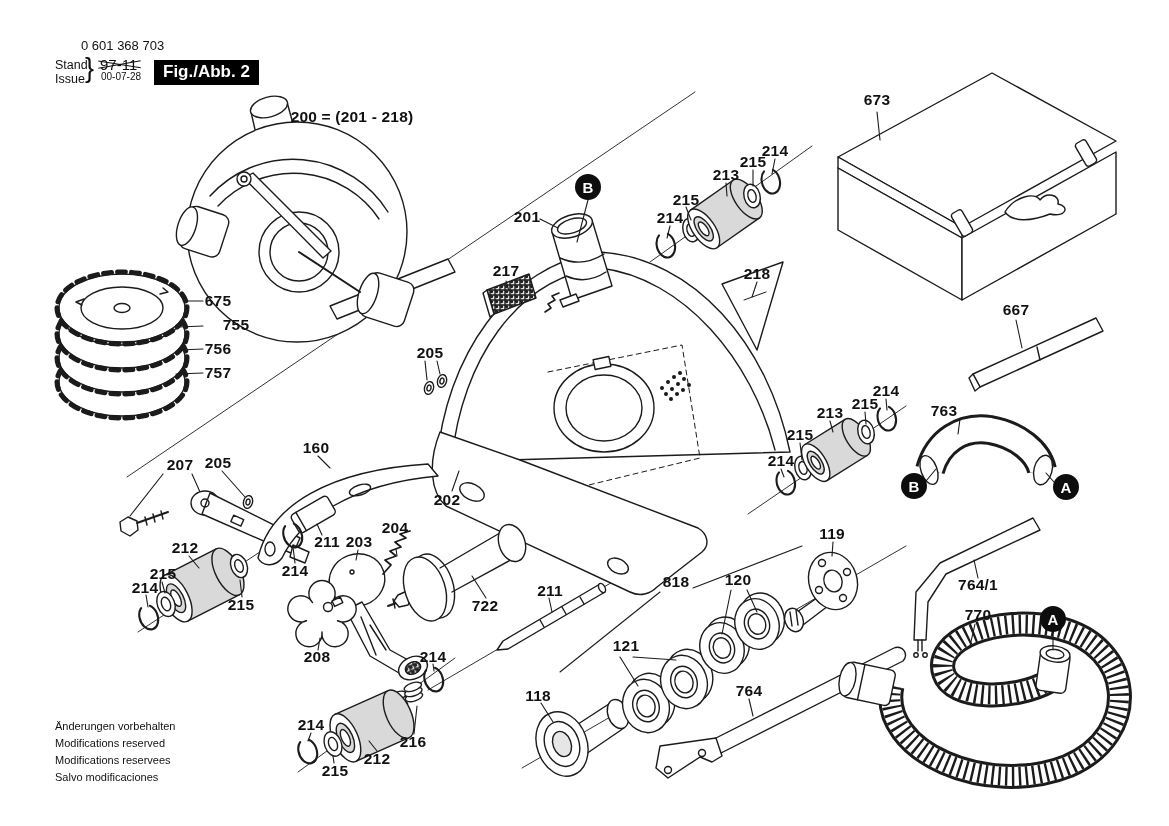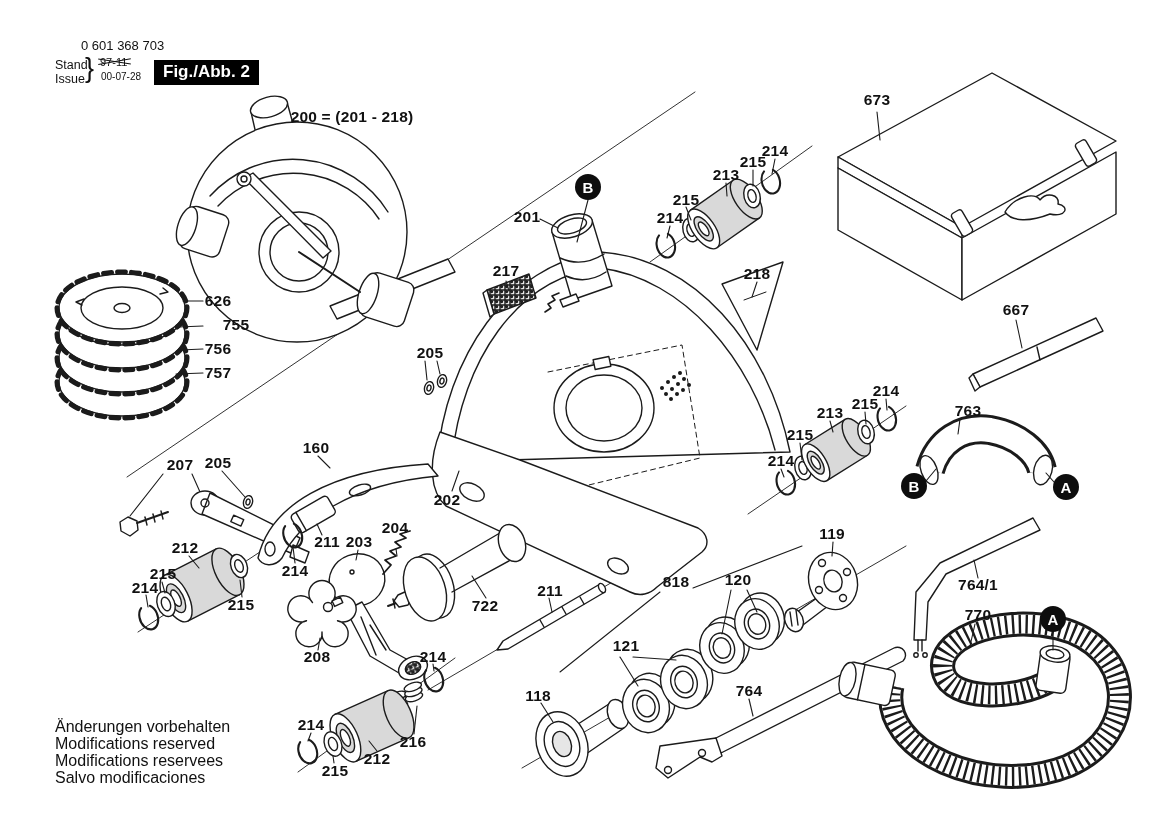--- a/index.html
+++ b/index.html
@@ -9,27 +9,27 @@
   svg.art *{vector-effect:non-scaling-stroke;}
   .lbl{position:absolute;transform:translate(-50%,-50%);font-weight:bold;
        font-size:15.5px;white-space:nowrap;letter-spacing:.2px;}
   .cl{position:absolute;transform:translate(-50%,-50%);width:26px;height:26px;
       border-radius:50%;background:#0d0d0d;color:#fff;font-weight:bold;font-size:15px;
       display:flex;align-items:center;justify-content:center;}
   .hdr-num{position:absolute;left:57px;top:38px;font-size:13px;margin-left:24px;}
   .hdr-stand{position:absolute;left:55px;top:58px;font-size:12.5px;}
   .hdr-issue{position:absolute;left:55px;top:72px;font-size:12.5px;}
   .hdr-brace{position:absolute;left:85px;top:53px;font-size:27px;font-weight:400;}
-  .hdr-old{position:absolute;left:100px;top:56px;font-size:11px;}
+  .hdr-old{position:absolute;left:100px;top:56px;font-size:15px;}
   .hdr-old .x1,.hdr-old .x2{position:absolute;left:-2px;right:-4px;top:45%;border-top:1.8px solid #111;}
   .hdr-old .x1{transform:rotate(-10deg);} .hdr-old .x2{transform:rotate(9deg);}
   .hdr-date{position:absolute;left:101px;top:71px;font-size:10px;}
   .figbox{position:absolute;left:154px;top:60px;background:#000;color:#fff;
           font-weight:bold;font-size:17px;padding:2px 9px 3px 9px;}
-  .footer{position:absolute;left:55px;top:718px;font-size:16px;line-height:17px;}
+  .footer{position:absolute;left:55px;top:718px;font-size:11px;line-height:17px;}
 </style>
 </head>
 <body>
 
 <div class="canvas">
 
 <svg class="art" width="1169" height="826" viewBox="0 0 1169 826" stroke="#1b1b1b" fill="none" stroke-width="1.4" stroke-linecap="round" stroke-linejoin="round">
   <defs>
     <pattern id="dots" width="5" height="5" patternUnits="userSpaceOnUse">
       <rect width="5" height="5" fill="#e9e9e9"></rect>
@@ -431,21 +431,21 @@
 <div class="hdr-brace">}</div>
 <div class="hdr-old">
   <span>97-11</span>
   <span class="x1"></span><span class="x2"></span>
 </div>
 <div class="hdr-date">00-07-28</div>
 <div class="figbox">Fig./Abb. 2</div>
 
 <div class="lbl" style="left:352px;top:117px">200 = (201 - 218)</div>
 <div class="lbl" style="left:877px;top:100px">673</div>
-<div class="lbl" style="left:218px;top:301px">626</div>
+<div class="lbl" style="left:218px;top:301px">675</div>
 <div class="lbl" style="left:236px;top:325px">755</div>
 <div class="lbl" style="left:218px;top:349px">756</div>
 <div class="lbl" style="left:218px;top:373px">757</div>
 <div class="lbl" style="left:527px;top:217px">201</div>
 <div class="lbl" style="left:506px;top:271px">217</div>
 <div class="lbl" style="left:670px;top:218px">214</div>
 <div class="lbl" style="left:686px;top:200px">215</div>
 <div class="lbl" style="left:726px;top:175px">213</div>
 <div class="lbl" style="left:753px;top:162px">215</div>
 <div class="lbl" style="left:775px;top:151px">214</div>
@@ -454,21 +454,21 @@
 <div class="lbl" style="left:430px;top:353px">205</div>
 <div class="lbl" style="left:447px;top:500px">202</div>
 <div class="lbl" style="left:316px;top:448px">160</div>
 <div class="lbl" style="left:180px;top:465px">207</div>
 <div class="lbl" style="left:218px;top:463px">205</div>
 <div class="lbl" style="left:830px;top:413px">213</div>
 <div class="lbl" style="left:865px;top:404px">215</div>
 <div class="lbl" style="left:886px;top:391px">214</div>
 <div class="lbl" style="left:800px;top:435px">215</div>
 <div class="lbl" style="left:781px;top:461px">214</div>
-<div class="lbl" style="left:968px;top:411px">763</div>
+<div class="lbl" style="left:944px;top:411px">763</div>
 <div class="lbl" style="left:185px;top:548px">212</div>
 <div class="lbl" style="left:163px;top:574px">215</div>
 <div class="lbl" style="left:145px;top:588px">214</div>
 <div class="lbl" style="left:241px;top:605px">215</div>
 <div class="lbl" style="left:295px;top:571px">214</div>
 <div class="lbl" style="left:327px;top:542px">211</div>
 <div class="lbl" style="left:359px;top:542px">203</div>
 <div class="lbl" style="left:395px;top:528px">204</div>
 <div class="lbl" style="left:317px;top:657px">208</div>
 <div class="lbl" style="left:485px;top:606px">722</div>

